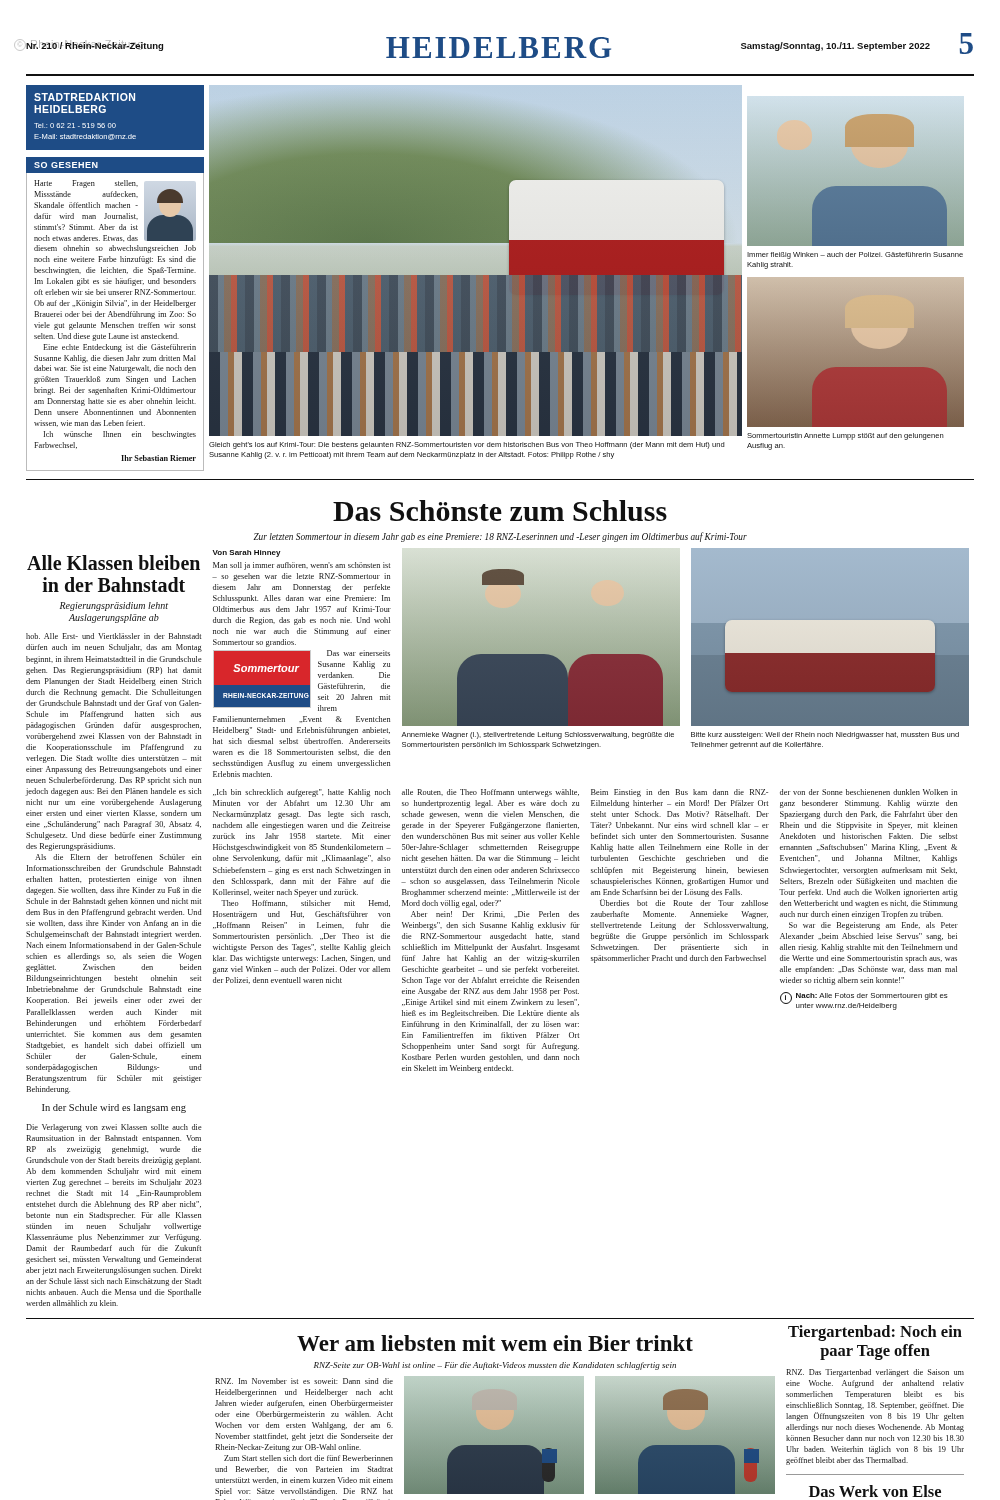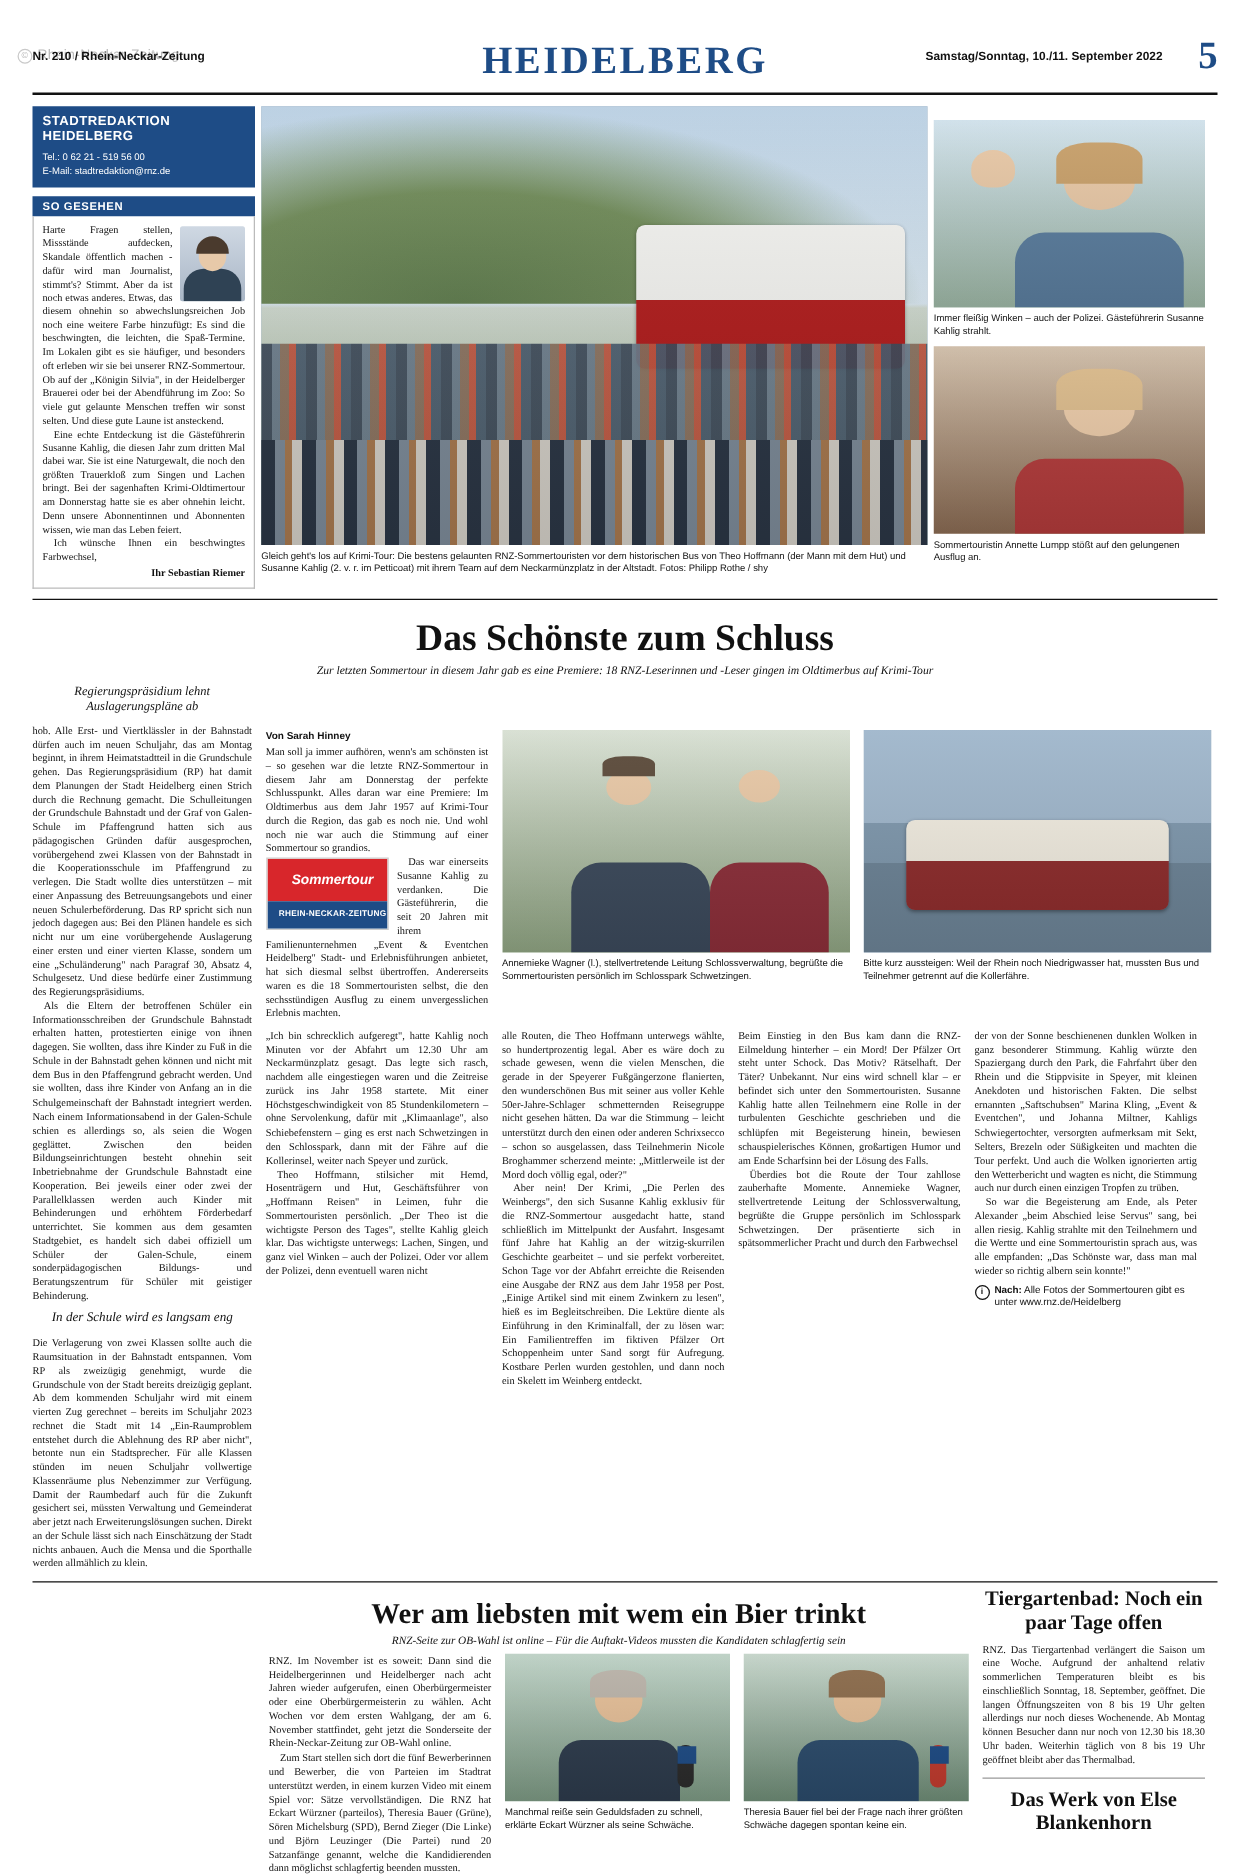--- a/index.html
+++ b/index.html
@@ -89,21 +89,21 @@
   .sec-headline{text-align:center;font-family:"Liberation Serif",serif;font-weight:700;font-size:23px;margin:10px 0 3px;}
   .sec-sub{text-align:center;font-style:italic;font-size:9px;margin-bottom:6px;}
 
   .left-headline{text-align:center;font-family:"Liberation Serif",serif;font-weight:700;font-size:20px;line-height:1.12;margin:4px 0 4px;}
   .left-sub{text-align:center;font-style:italic;font-size:10px;line-height:1.2;margin-bottom:7px;}
 
   .right-headline{text-align:center;font-family:"Liberation Serif",serif;font-weight:700;font-size:16.5px;line-height:1.15;margin:2px 0 6px;}
 
   .byline{font-family:"Liberation Sans",sans-serif;font-size:8px;font-weight:700;margin-bottom:3px;}
 
-  .pull{font-style:italic;text-align:center;font-size:10.5px;line-height:1.22;margin:7px 0 7px;}
+  .pull{text-align:center;font-size:10.5px;line-height:1.22;margin:7px 0 7px;}
 
   .info-line{display:flex;gap:4px;font-family:"Liberation Sans",sans-serif;font-size:7.9px;line-height:1.3;margin-top:5px;}
   .info-ic{flex:0 0 auto;width:10px;height:10px;border:1px solid #111;border-radius:50%;
     font-size:7px;line-height:9px;text-align:center;font-weight:700;margin-top:1px;}
   .info-line b{font-weight:700;}
 
   
   .sommertour-logo{width:96px;height:56px;float:left;margin:2px 7px 3px 0;border:1px solid #ccc;background:#fff;position:relative;overflow:hidden;}
   .st-red{position:absolute;left:0;right:0;top:0;height:34px;background:#d8262b;
     color:#fff;font-family:"Liberation Sans",sans-serif;font-style:italic;font-weight:700;font-size:11px;
@@ -193,32 +193,33 @@
     </div>
   </div>
 
   <div class="hr-thin" style="margin-top:8px;"></div>
   <div class="main-headline">Das Schönste zum Schluss</div>
   <div class="main-sub">Zur letzten Sommertour in diesem Jahr gab es eine Premiere: 18 RNZ-Leserinnen und -Leser gingen im Oldtimerbus auf Krimi-Tour</div>
 
   <div style="display:flex;gap:11px;margin-top:6px;">
 
     <div style="width:178px;">
+      <div class="left-headline">Alle Klassen bleiben in der Bahnstadt</div>
       <div class="left-sub">Regierungspräsidium lehnt Auslagerungspläne ab</div>
       <div class="col-text">
         <p class="first">hob. Alle Erst- und Viertklässler in der Bahnstadt dürfen auch im neuen Schuljahr, das am Montag beginnt, in ihrem Heimatstadtteil in die Grundschule gehen. Das Regierungspräsidium (RP) hat damit dem Planungen der Stadt Heidelberg einen Strich durch die Rechnung gemacht. Die Schulleitungen der Grundschule Bahnstadt und der Graf von Galen-Schule im Pfaffengrund hatten sich aus pädagogischen Gründen dafür ausgesprochen, vorübergehend zwei Klassen von der Bahnstadt in die Kooperationsschule im Pfaffengrund zu verlegen. Die Stadt wollte dies unterstützen – mit einer Anpassung des Betreuungsangebots und einer neuen Schulerbeförderung. Das RP spricht sich nun jedoch dagegen aus: Bei den Plänen handele es sich nicht nur um eine vorübergehende Auslagerung einer ersten und einer vierten Klasse, sondern um eine „Schuländerung" nach Paragraf 30, Absatz 4, Schulgesetz. Und diese bedürfe einer Zustimmung des Regierungspräsidiums.</p>
         <p>Als die Eltern der betroffenen Schüler ein Informationsschreiben der Grundschule Bahnstadt erhalten hatten, protestierten einige von ihnen dagegen. Sie wollten, dass ihre Kinder zu Fuß in die Schule in der Bahnstadt gehen können und nicht mit dem Bus in den Pfaffengrund gebracht werden. Und sie wollten, dass ihre Kinder von Anfang an in die Schulgemeinschaft der Bahnstadt integriert werden. Nach einem Informationsabend in der Galen-Schule schien es allerdings so, als seien die Wogen geglättet. Zwischen den beiden Bildungseinrichtungen besteht ohnehin seit Inbetriebnahme der Grundschule Bahnstadt eine Kooperation. Bei jeweils einer oder zwei der Parallelklassen werden auch Kinder mit Behinderungen und erhöhtem Förderbedarf unterrichtet. Sie kommen aus dem gesamten Stadtgebiet, es handelt sich dabei offiziell um Schüler der Galen-Schule, einem sonderpädagogischen Bildungs- und Beratungszentrum für Schüler mit geistiger Behinderung.</p>
       </div>
       <div class="pull">In der Schule wird es langsam eng</div>
       <div class="col-text">
         <p class="first">Die Verlagerung von zwei Klassen sollte auch die Raumsituation in der Bahnstadt entspannen. Vom RP als zweizügig genehmigt, wurde die Grundschule von der Stadt bereits dreizügig geplant. Ab dem kommenden Schuljahr wird mit einem vierten Zug gerechnet – bereits im Schuljahr 2023 rechnet die Stadt mit 14 „Ein-Raumproblem entstehet durch die Ablehnung des RP aber nicht", betonte nun ein Stadtsprecher. Für alle Klassen stünden im neuen Schuljahr vollwertige Klassenräume plus Nebenzimmer zur Verfügung. Damit der Raumbedarf auch für die Zukunft gesichert sei, müssten Verwaltung und Gemeinderat aber jetzt nach Erweiterungslösungen suchen. Direkt an der Schule lässt sich nach Einschätzung der Stadt nichts anbauen. Auch die Mensa und die Sporthalle werden allmählich zu klein.</p>
       </div>
     </div>
 
-    <div style="width:772px;margin-top:36px;">
+    <div style="width:772px;">
 
       <div style="display:flex;gap:11px;">
         <div style="width:178px;">
           <div class="byline">Von Sarah Hinney</div>
           <div class="col-text">
             <p class="first">Man soll ja immer aufhören, wenn's am schönsten ist – so gesehen war die letzte RNZ-Sommertour in diesem Jahr am Donnerstag der perfekte Schlusspunkt. Alles daran war eine Premiere: Im Oldtimerbus aus dem Jahr 1957 auf Krimi-Tour durch die Region, das gab es noch nie. Und wohl noch nie war auch die Stimmung auf einer Sommertour so grandios.</p>
             <p>
               <span class="sommertour-logo">
                 <span class="st-red">Sommertour</span>
                 <span class="st-blue">RHEIN-NECKAR-ZEITUNG</span>

